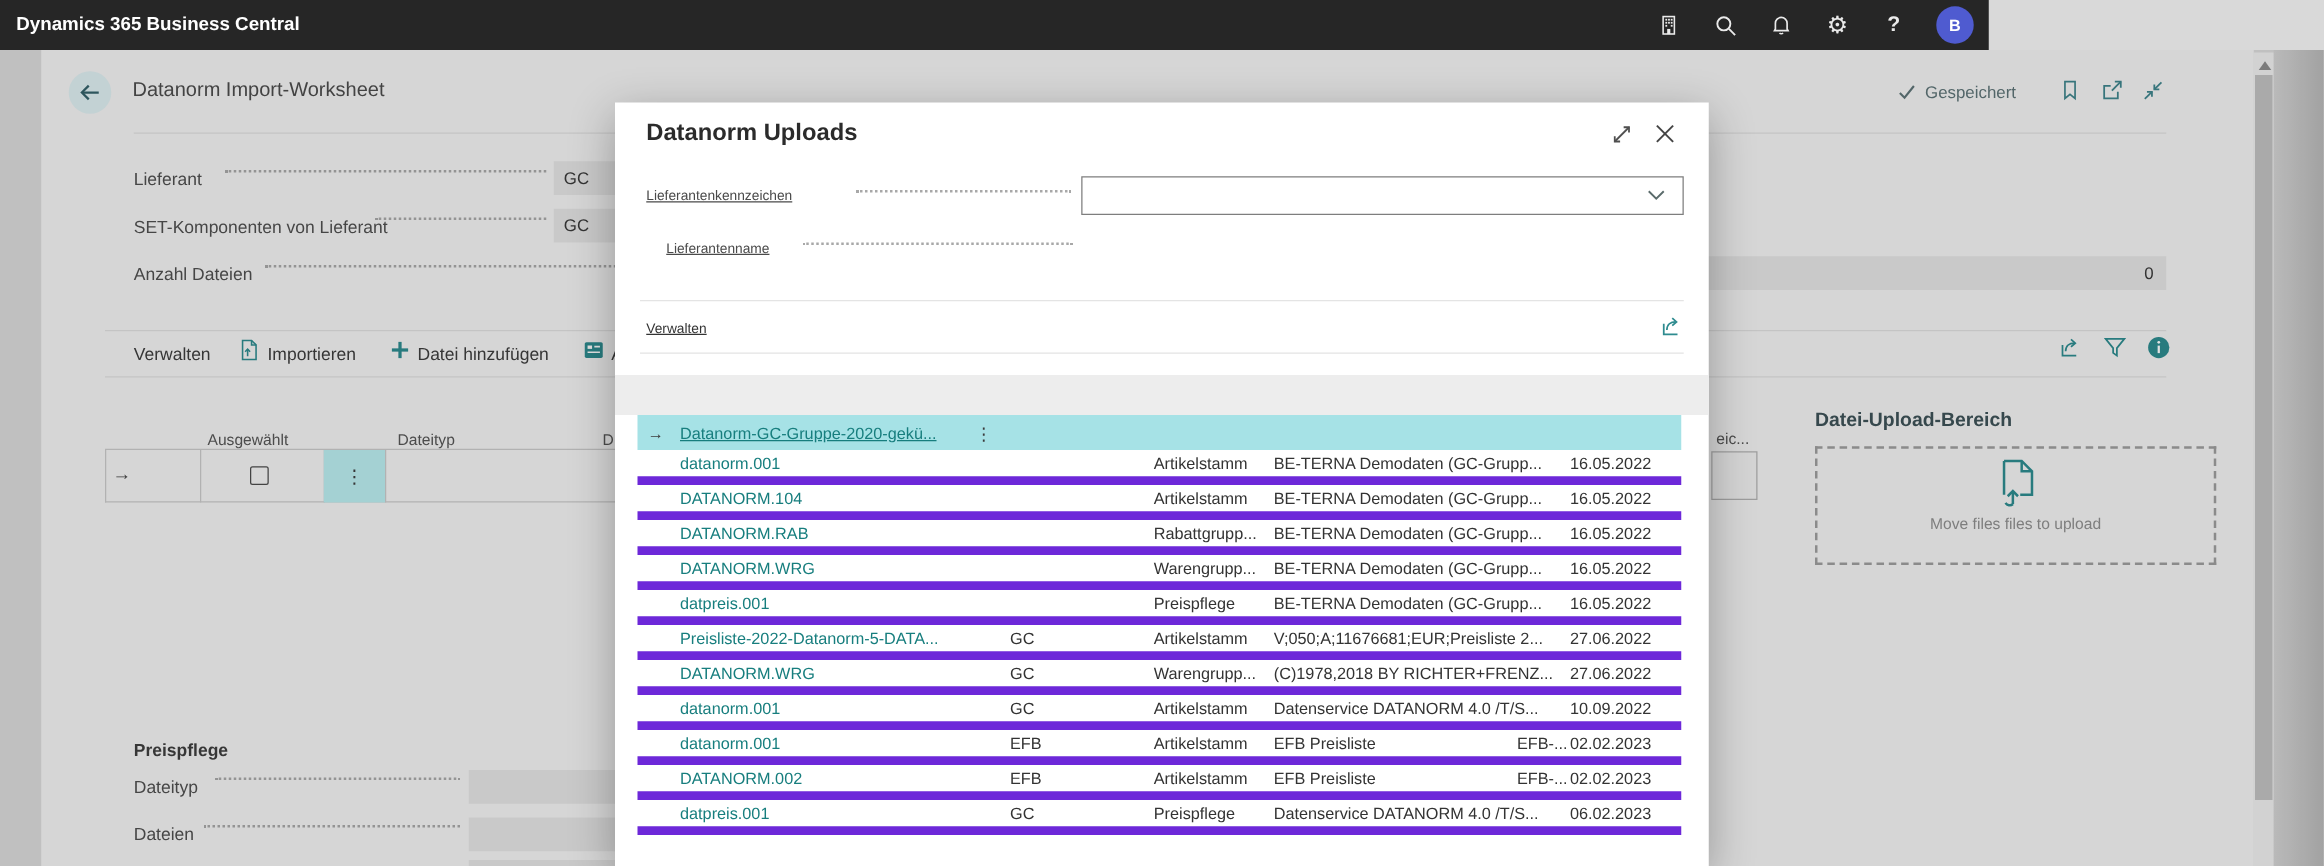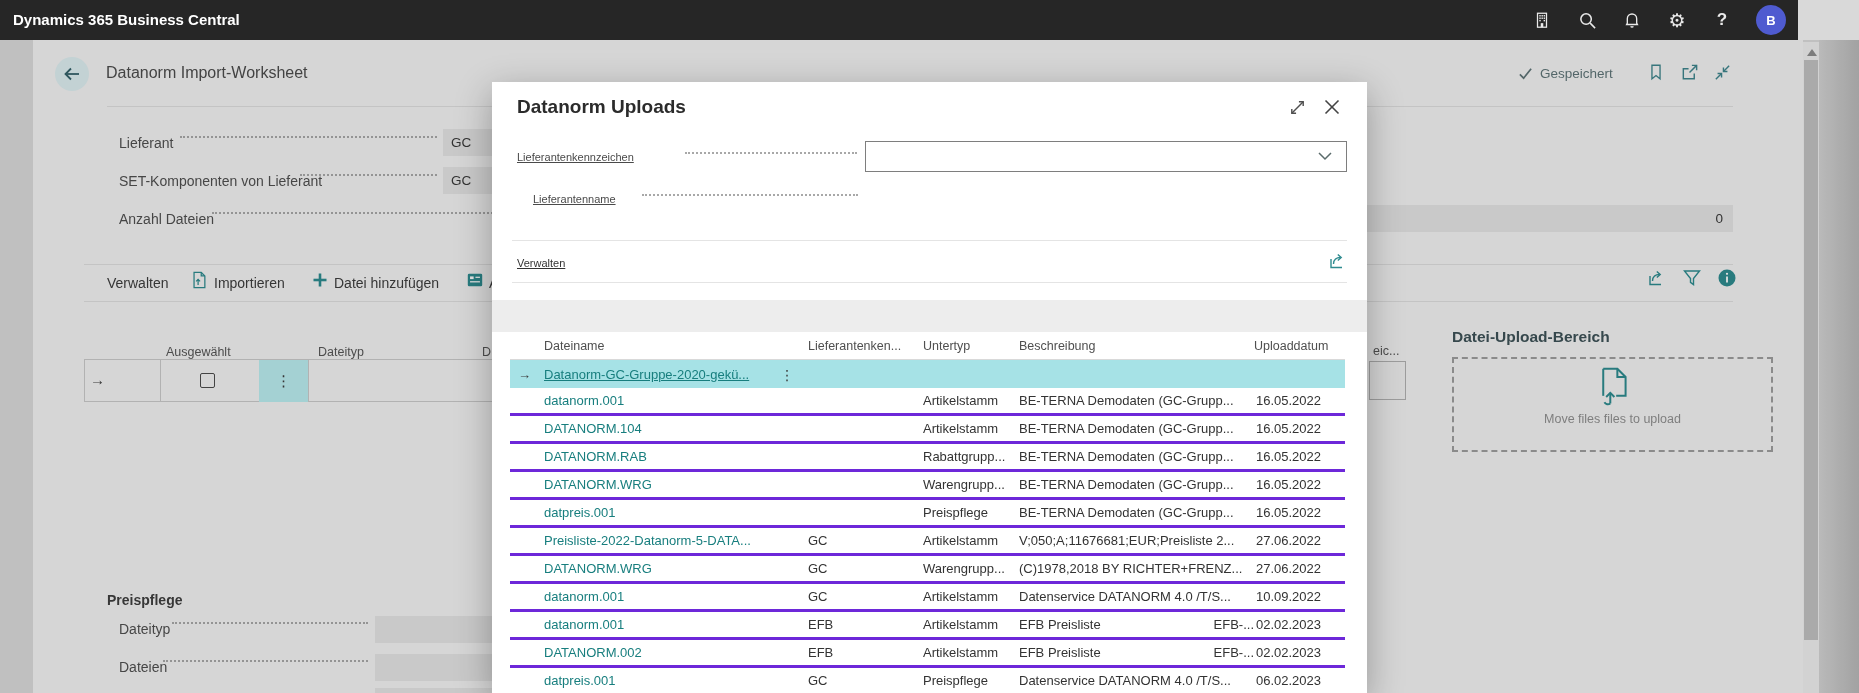--- a/index.html
+++ b/index.html
@@ -2,35 +2,35 @@
 <html style="--accent: #2e8b8f; --selected: #a6e2e6; --link: #177e7e; --avatar: #4f5bd0;"><head>
 <meta charset="utf-8">
 <style>
   * { margin:0; padding:0; box-sizing:border-box; }
   html,body { width:1859px; height:693px; overflow:hidden; background:#d9d9d9;
     font-family:"Liberation Sans", sans-serif; }
   #canvas { position:absolute; left:0; top:0; width:1859px; height:693px; }
   .abs { position:absolute; }
 
   
-  #topbar { position:absolute; left:0; top:0; width:1798px; height:40px; background:#262626; z-index:60; }
+  #topbar { position:absolute; left:0; top:0; width:1591px; height:40px; background:#262626; z-index:60; }
   .tb-title { position:absolute; left:13px; top:0; height:40px; line-height:40px; color:#fff; font-size:15px; font-weight:bold; }
   .tb-icons { position:absolute; right:12px; top:0; height:40px; display:flex; align-items:center; gap:23px; }
   .tb-ic { width:22px; height:22px; display:flex; align-items:center; justify-content:center; color:#eaeaea; font-size:17px; }
   .avatar { width:30px; height:30px; border-radius:50%; background:var(--avatar,#4f5bd0); color:#fff; font-size:13px; font-weight:bold; display:flex; align-items:center; justify-content:center; }
 
   
   #pageBg { position:absolute; left:33px; top:40px; width:1770px; height:653px; background:#f2f2f2; z-index:1; }
   .z1 { z-index:2; }
   .backBtn { position:absolute; left:55px; top:57px; width:34px; height:34px; border-radius:50%; background:#dcedf0; display:flex; align-items:center; justify-content:center; }
   .pageTitle { position:absolute; left:106px; top:64px; font-size:16px; color:#4c4c4c; }
   .saved { position:absolute; left:1518px; top:66px; display:flex; gap:7px; align-items:center; font-size:13.5px; color:#5e7477; }
   .hIcon { position:absolute; width:20px; height:20px; color:#3f858c; }
   .rule { position:absolute; height:1px; background:#dedede; }
-  .fLabel { position:absolute; left:107px; font-size:14px; color:#505050;margin-left:12px; }
+  .fLabel { position:absolute; left:107px; font-size:14px; color:#505050; }
   .dots { position:absolute; height:2px; border-bottom:2px dotted #a8a8a8; }
   .vBox { position:absolute; background:#e3e3e3; font-size:13.5px; color:#3a3a3a; line-height:27px; height:27px; }
   .tbItem { position:absolute; font-size:14px; color:#3d3d3d; }
   .tIcon { position:absolute; width:20px; height:20px; color:#2e8b8f; }
   .gHead { position:absolute; font-size:12.5px; color:#565656; }
   .vline { position:absolute; width:1px; background:#c9c9c9; }
   .cell-teal { position:absolute; left:259px; top:360px; width:49px; height:42px; background:#baecef; display:flex; align-items:center; justify-content:center; color:#3d3d3d; font-size:15px; }
   .checkbox { position:absolute; left:200px; top:373px; width:15px; height:15px; border:1.5px solid #4c4c4c; border-radius:2px; background:transparent; }
   .rpCell { position:absolute; left:1369px; top:361px; width:37px; height:39px; border:1px solid #b2b2b2; background:#f0f0f0; }
   .upHead { position:absolute; left:1452px; top:328px; font-size:15.5px; font-weight:600; color:#3e5257; }
@@ -55,21 +55,21 @@
   .combo { position:absolute; left:373px; top:59px; width:482px; height:31px; border:1px solid #7e7e7e; background:#fff; font-size:13.5px; padding:0 30px 0 8px; color:#333; }
   .chev { position:absolute; left:826px; top:69px; width:14px; height:10px; color:#5a6b6b; }
   .mRule { position:absolute; left:20px; width:835px; height:1px; background:#e4e4e4; }
   .grayBand { position:absolute; left:0; top:218px; width:875px; height:32px; background:#ededed; }
   .mShare { position:absolute; left:834px; top:169px; width:20px; height:20px; color:#2e8b8f; }
 
   
   #mtable { position:absolute; left:18px; top:250px; width:835px; }
   .mhead { display:flex; height:28px; border-bottom:1px solid #d9d9d9; align-items:flex-end; }
   .mhead .mc { font-size:12.5px; color:#4f4f4f; padding-bottom:6px; }
-  .mrow { display:flex; height:28px; border-bottom:3px solid #6d28d9; align-items:center; background:#fff; }
+  .mrow { display:flex; height:28px; border-bottom:7px solid #6d28d9; align-items:center; background:#fff; }
   .mrow.sel { background:var(--selected,#a6e2e6); border-bottom:none; }
   .mc { white-space:nowrap; overflow:hidden; font-size:13px; color:#333; }
   .c-arrow { width:34px; flex:none; padding-left:8px; color:#3d3d3d; }
   .c-name { width:256px; flex:none; position:relative; padding-right:18px; }
   .c-lief { width:115px; flex:none; padding-left:8px; }
   .c-unter { width:96px; flex:none; padding-left:8px; }
   .c-beschr { width:243px; flex:none; padding-left:8px; display:flex; }
   .c-datum { flex:1; text-align:right; padding-right:24px; }
   .flink { color:var(--link,#177e7e); cursor:pointer; }
   .sel .flink { text-decoration:underline; }
@@ -306,28 +306,20 @@
       <svg width="20" height="20" viewBox="0 0 20 20" fill="none" stroke="#2e8b8f" stroke-width="1.4">
         <path d="M5 8 V16.5 H16"></path>
           <path d="M7.5 13 C7.5 8.5 10.5 6.5 14.5 6.5"></path>
           <polyline points="11.8,3.5 15.2,6.5 11.8,9.5"></polyline>
       </svg>
     </div>
     <div class="mRule" style="top:200px;"></div>
     <div class="grayBand"></div>
 
     <div id="mtable">
-      <div class="mhead">
-        <div class="mc c-arrow"></div>
-        <div class="mc c-name">Dateiname</div>
-        <div class="mc c-lief">Lieferantenken...</div>
-        <div class="mc c-unter">Untertyp</div>
-        <div class="mc c-beschr">Beschreibung</div>
-        <div class="mc c-datum">Uploaddatum</div>
-      </div>
       <div>
           <div class="mrow sel">
             <div class="mc c-arrow">→</div>
             <div class="mc c-name">
               <div class="flink">Datanorm-GC-Gruppe-2020-gekü...</div>
               <div class="rowmenu">⋮</div>
             </div>
             <div class="mc c-lief"></div>
             <div class="mc c-unter"></div>
             <div class="mc c-beschr">

